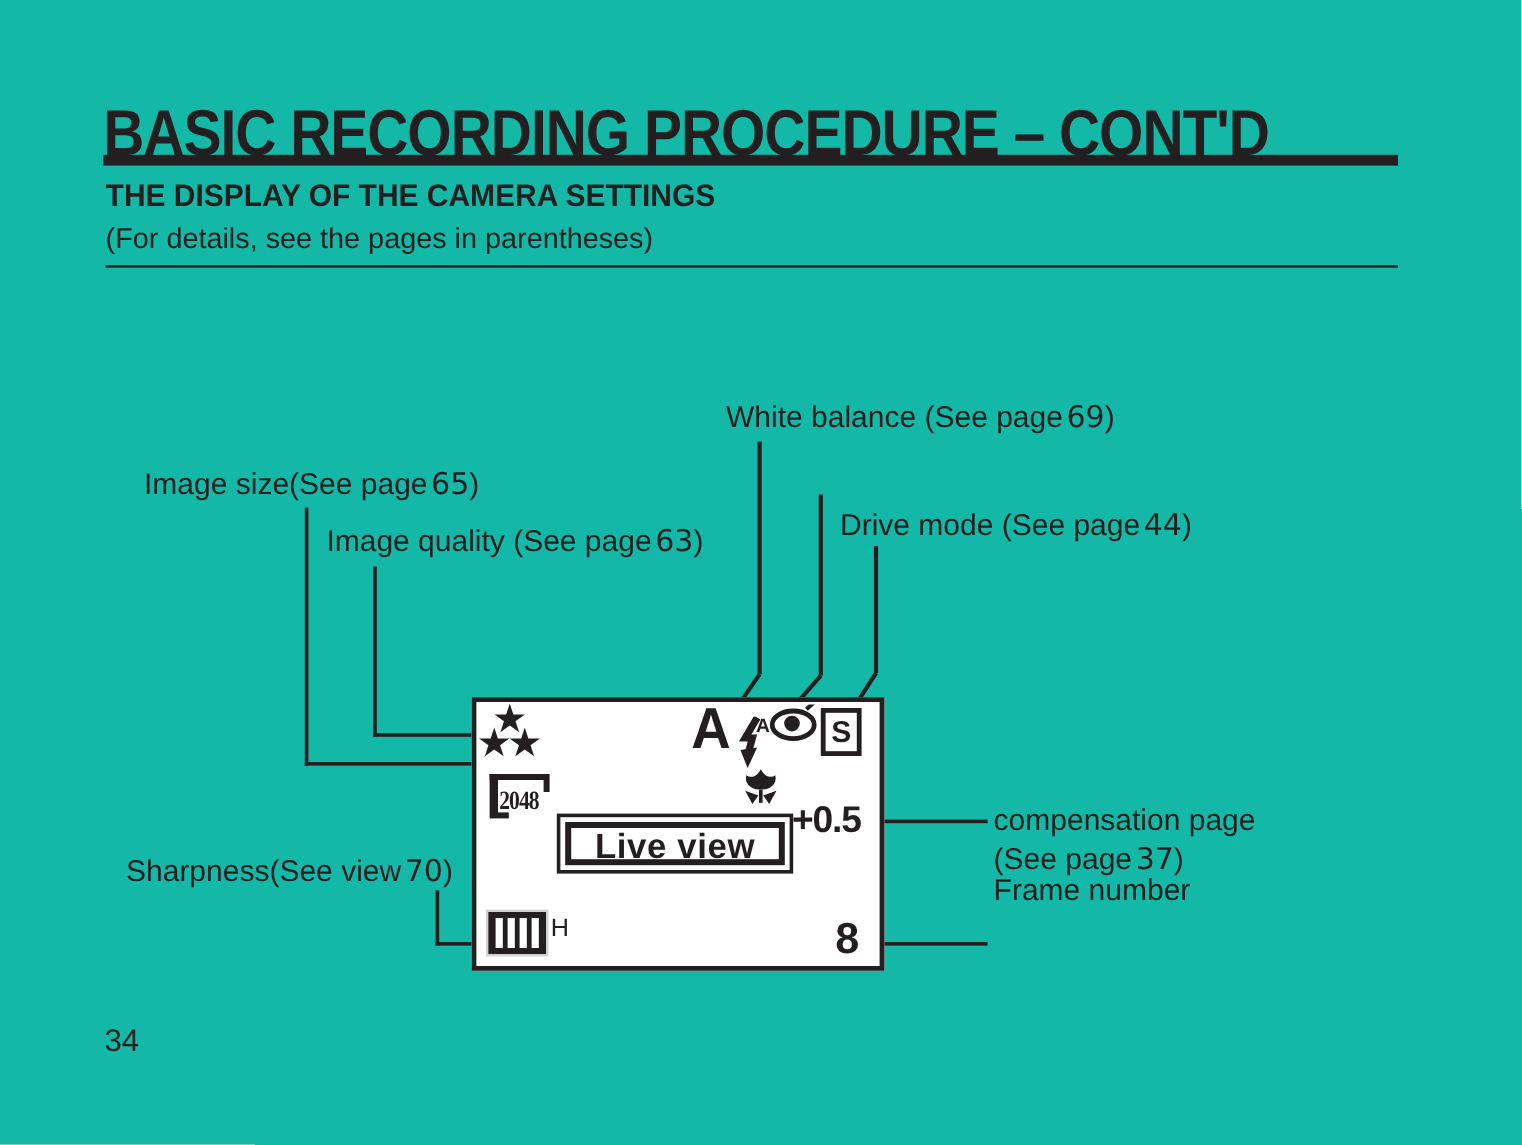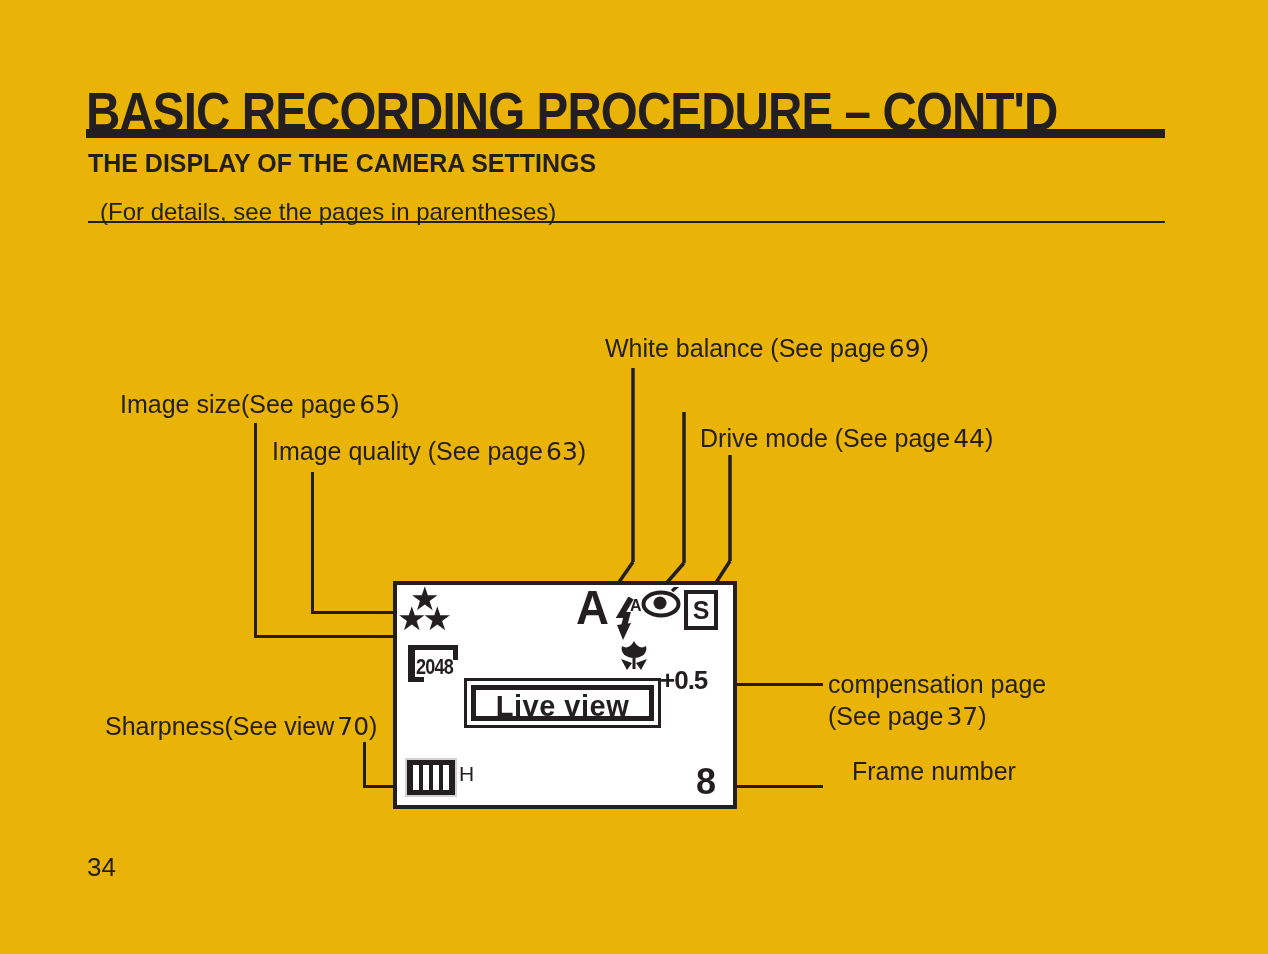--- a/index.html
+++ b/index.html
@@ -1,32 +1,32 @@
 <!DOCTYPE html>
 <html><head>
 <meta charset="utf-8">
 <style>
   html,body{margin:0;padding:0;background:#ffffff;}
   .page{
-    position:relative;width:1268px;height:954px;background:#eab308;
+    position:relative;width:1268px;height:954px;background:#14b8a6;
     font-family:"Liberation Sans",sans-serif;color:#231f20;overflow:hidden;
   }
   
   .title{
     position:absolute;left:86px;top:84px;margin:0;
     font-size:54px;font-weight:bold;letter-spacing:-1px;line-height:1;
     transform:scaleX(0.88);transform-origin:0 0;white-space:nowrap;
   }
   .rule-thick{position:absolute;left:86px;top:129px;width:1079px;height:9px;background:#231f20;}
   .subtitle{
     position:absolute;left:88px;top:150px;margin:0;
     font-size:26px;font-weight:bold;line-height:1;white-space:nowrap;
     transform:scaleX(0.96);transform-origin:0 0;
   }
-  .note{position:absolute;left:88px;top:187px;margin:12px;font-size:24px;line-height:1.1;white-space:nowrap;}
+  .note{position:absolute;left:88px;top:187px;margin:0;font-size:24px;line-height:1.1;white-space:nowrap;}
   .rule-thin{position:absolute;left:88px;top:221px;width:1077px;height:2px;background:#231f20;}
   .page-num{position:absolute;left:87px;top:852px;font-size:26px;text-align:right;}
 
   
   .lbl{position:absolute;font-size:25px;white-space:nowrap;line-height:1.15;}
   .pgnum{font-family:"DejaVu Sans",sans-serif;font-size:25px;letter-spacing:0;padding-left:3px;}
   .multiline{line-height:32px;}
 
   
   .ln{position:absolute;background:#231f20;}
@@ -36,39 +36,39 @@
   .lcd{
     position:absolute;left:393px;top:581px;width:344px;height:228px;
     border:4px solid #231f20;box-sizing:border-box;background:#ffffff;
   }
   .lcd *{position:absolute;}
   .stars{font-family:"DejaVu Sans",sans-serif;font-size:33px;line-height:1;letter-spacing:-4px;}
   .star-top{left:13px;top:-3px;}
   .star-bottom{left:0px;top:17px;}
   .size-icon{
     left:11px;top:60px;width:50px;height:37px;box-sizing:border-box;
-    border-top:5px solid #231f20;border-left:7px solid #231f20;
+    border-top:5px solid #231f20;border-left:7px solid #231f20;font-family:Liberation Serif, serif;
   }
   .size-icon::before{content:"";position:absolute;right:0;top:0;width:5px;height:10px;background:#231f20;}
   .size-icon::after{content:"";position:absolute;left:0;bottom:0;width:9px;height:5px;background:#231f20;}
   .size-val{
     left:1px;top:6px;font-size:22px;font-weight:bold;line-height:1;
     transform:scaleX(0.82);transform-origin:0 0;letter-spacing:-1px;
   }
   .wb-val{left:179px;top:-1px;font-size:48px;font-weight:bold;line-height:1;transform:scaleX(0.95);transform-origin:0 0;}
   .flash-svg{left:218px;top:12px;}
   .flash-a{left:233px;top:13px;font-size:16px;font-weight:bold;line-height:1;}
   .eye-svg{left:243px;top:2px;}
   .drive-box{
     left:287px;top:5px;width:34px;height:40px;box-sizing:border-box;border:4px solid #231f20;
     display:flex;align-items:center;justify-content:center;position:absolute;
   }
   .drive-val{position:static;font-size:25px;font-weight:bold;line-height:1;}
   .macro-svg{left:221px;top:55px;}
-  .exp-val{left:263px;top:82px;font-size:26px;font-weight:bold;line-height:1;letter-spacing:-1px;}
+  .exp-val{left:263px;top:82px;font-size:31px;font-weight:bold;line-height:1;letter-spacing:-1px;}
   .live-box{
     left:67px;top:93px;width:197px;height:50px;box-sizing:border-box;
     border:3px solid #231f20;padding:4px;
   }
   .live-inner{
     position:static;display:flex;width:100%;height:100%;box-sizing:border-box;
     border:5px solid #231f20;justify-content:center;
   }
   .live-text{position:static;font-size:29px;font-weight:bold;letter-spacing:0.5px;}
   .battery{
@@ -103,21 +103,21 @@
   <div class="lbl" style="left:605px;top:334px;">
     <span>White balance (See page</span><span class="pgnum">69</span><span>)</span>
   </div>
   <div class="lbl" style="left:700px;top:424px;">
     <span>Drive mode (See page</span><span class="pgnum">44</span><span>)</span>
   </div>
   <div class="lbl multiline" style="left:828px;top:668px;">
     <div>compensation page</div>
     <div><span>(See page</span><span class="pgnum">37</span><span>)</span></div>
   </div>
-  <div class="lbl" style="left:828px;top:757px;margin-left:24px;">Frame number</div>
+  <div class="lbl" style="left:828px;top:728px;">Frame number</div>
 
   <div class="ln" style="left:254px;top:423px;width:3px;height:215px;"></div>
   <div class="ln" style="left:254px;top:635px;width:170px;height:3px;"></div>
   <div class="ln" style="left:311px;top:472px;width:3px;height:142px;"></div>
   <div class="ln" style="left:311px;top:611px;width:96px;height:3px;"></div>
   <div class="ln" style="left:363px;top:742px;width:3px;height:46px;"></div>
   <div class="ln" style="left:363px;top:785px;width:46px;height:3px;"></div>
   <div class="ln" style="left:719px;top:683px;width:104px;height:3px;"></div>
   <div class="ln" style="left:719px;top:785px;width:104px;height:3px;"></div>
 

